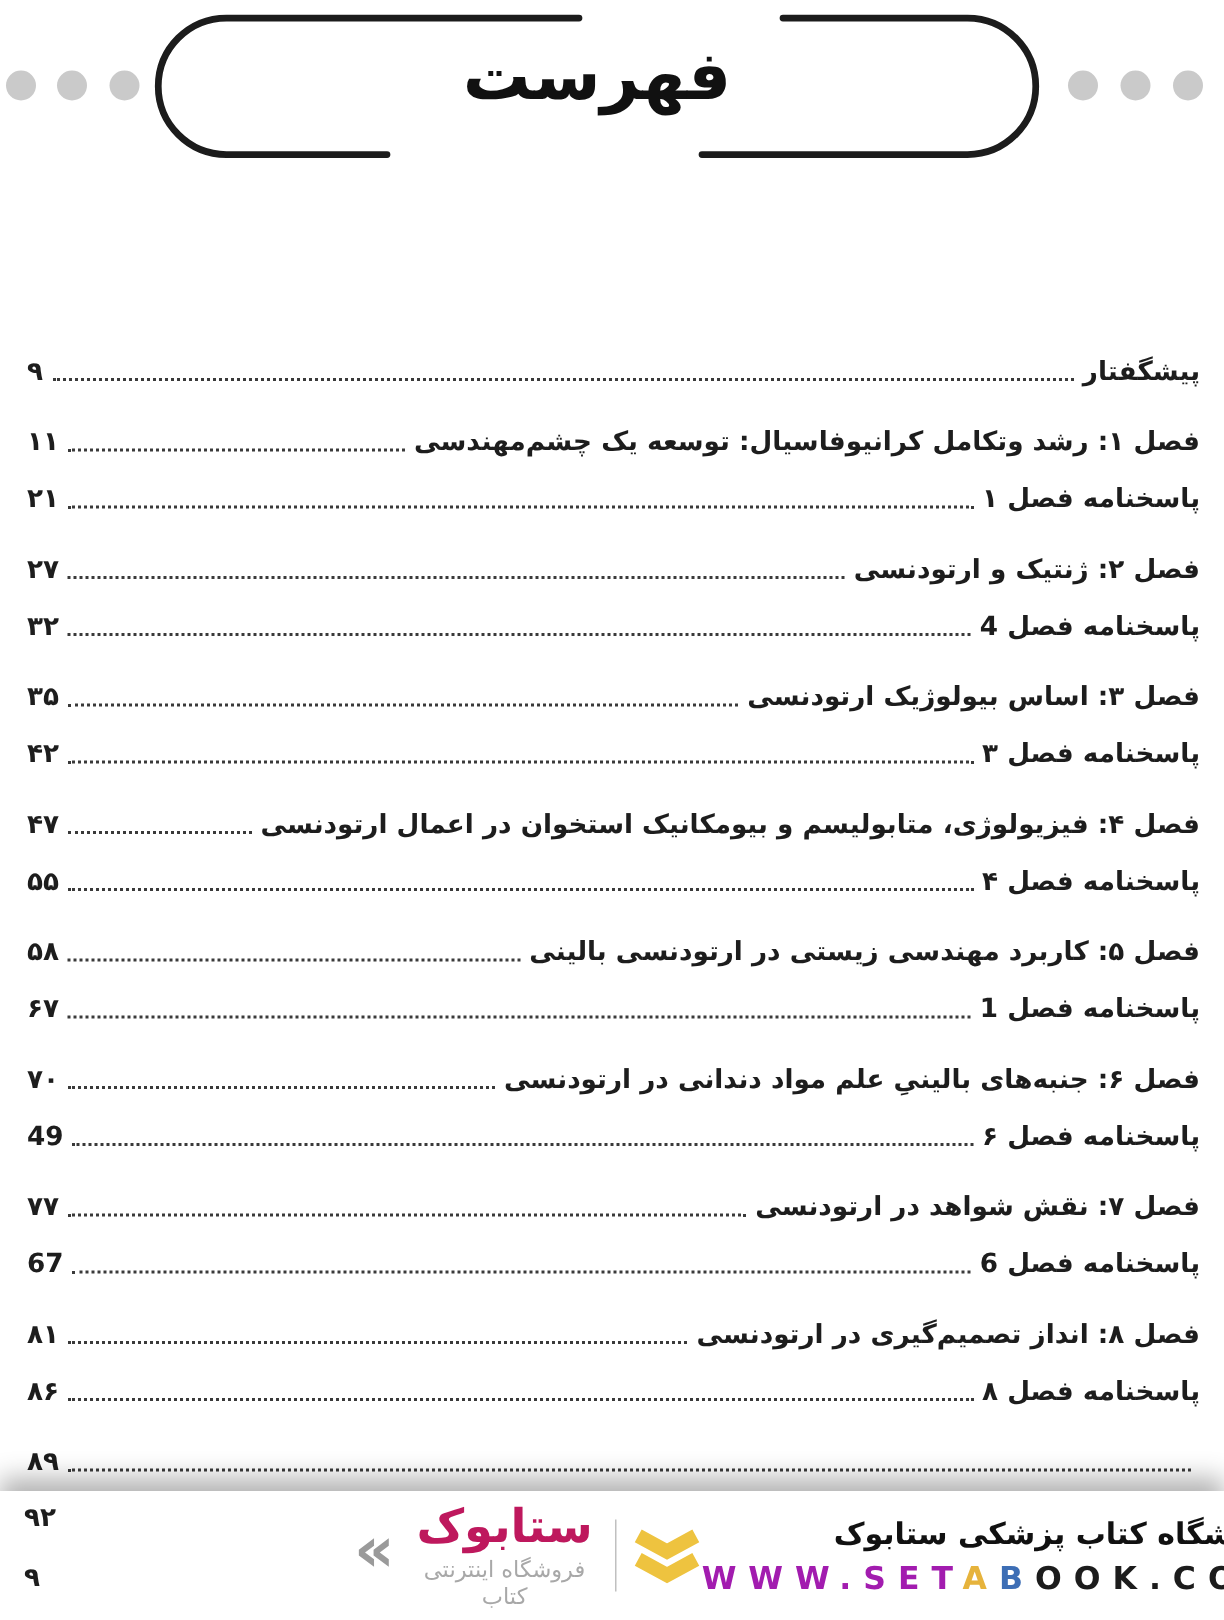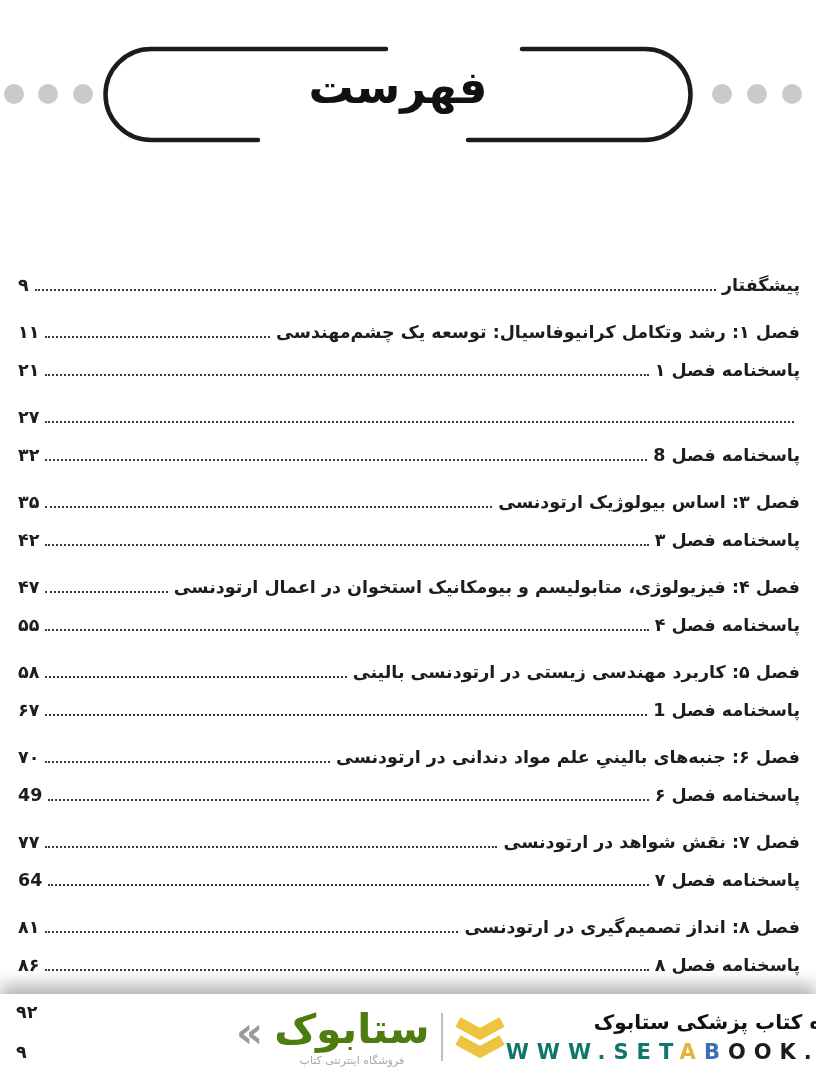--- a/index.html
+++ b/index.html
@@ -13,21 +13,20 @@
     position: relative;
     overflow: hidden;
     font-family: "DejaVu Sans", "Liberation Sans", sans-serif;
     color: #1c1c1c;
   }
 
   
   .header {
     position: relative;
     height: 115px;
-    margin-top: 37px;
   }
   .header svg {
     position: absolute;
     top: 0; left: 0;
   }
   .page-title {
     position: absolute;
     top: 24px;
     left: 398px;
     transform: translateX(-50%);
@@ -96,27 +95,27 @@
     font-weight: 700;
     color: #9a9a9a;
     line-height: 1;
     transform: translateY(-4px);
   }
   .wordmark-col {
     direction: rtl;
     text-align: center;
   }
   .wordmark {
-    font-size: 41px;
-    font-weight: 700;
-    color: #4d7c0f;
+    font-size: 31px;
+    font-weight: 700;
+    color: #be185d;
     line-height: 1.1;
   }
   .wordmark-caption {
-    font-size: 11px;
+    font-size: 15px;
     color: #a8a8a8;
     letter-spacing: 1px;
     margin-top: 2px;
   }
   .logo-divider {
     width: 2px;
     height: 48px;
     background: #c0c0c0;
   }
   .footer-text {
@@ -168,25 +167,26 @@
     <span class="row-title">فصل ۱: رشد وتکامل کرانیوفاسیال: توسعه یک چشم‌مهندسی</span>
     <span class="leader"></span>
     <span class="row-page">۱۱</span>
   </div>
     <div class="toc-row">
     <span class="row-title">پاسخنامه فصل ۱</span>
     <span class="leader"></span>
     <span class="row-page">۲۱</span>
   </div>
     <div class="toc-row chapter">
+    <span class="row-title">فصل ۲: ژنتیک و ارتودنسی</span>
     <span class="leader"></span>
     <span class="row-page">۲۷</span>
   </div>
     <div class="toc-row">
-    <span class="row-title">پاسخنامه فصل 8</span>
+    <span class="row-title">پاسخنامه فصل 4</span>
     <span class="leader"></span>
     <span class="row-page">۳۲</span>
   </div>
     <div class="toc-row chapter">
     <span class="row-title">فصل ۳: اساس بیولوژیک ارتودنسی</span>
     <span class="leader"></span>
     <span class="row-page">۳۵</span>
   </div>
     <div class="toc-row">
     <span class="row-title">پاسخنامه فصل ۳</span>
@@ -222,23 +222,23 @@
     <span class="row-title">پاسخنامه فصل ۶</span>
     <span class="leader"></span>
     <span class="row-page">49</span>
   </div>
     <div class="toc-row chapter">
     <span class="row-title">فصل ۷: نقش شواهد در ارتودنسی</span>
     <span class="leader"></span>
     <span class="row-page">۷۷</span>
   </div>
     <div class="toc-row">
-    <span class="row-title">پاسخنامه فصل ۷</span>
-    <span class="leader"></span>
-    <span class="row-page">64</span>
+    <span class="row-title">پاسخنامه فصل 6</span>
+    <span class="leader"></span>
+    <span class="row-page">67</span>
   </div>
     <div class="toc-row chapter">
     <span class="row-title">فصل ۸: انداز تصمیم‌گیری در ارتودنسی</span>
     <span class="leader"></span>
     <span class="row-page">۸۱</span>
   </div>
     <div class="toc-row">
     <span class="row-title">پاسخنامه فصل ۸</span>
     <span class="leader"></span>
     <span class="row-page">۸۶</span>
@@ -260,15 +260,15 @@
       <div class="wordmark-caption">فروشگاه اینترنتی کتاب</div>
     </div>
     <div class="logo-divider"></div>
     <svg width="52" height="46" viewBox="0 0 52 46">
       <path d="M4 8 L26 20 L48 8" fill="none" stroke="#eec33f" stroke-width="11" stroke-linejoin="miter"></path>
       <path d="M4 26 L26 38 L48 26" fill="none" stroke="#eec33f" stroke-width="11" stroke-linejoin="miter"></path>
     </svg>
   </div>
   <div class="footer-text">
     <div class="store-name">فروشگاه کتاب پزشکی ستابوک</div>
-    <div class="website-url"><span style="color: #0f766e;">WWW.SET</span><span style="color: rgb(230, 179, 60);">A</span><span style="color: rgb(61, 110, 181);">B</span><span style="color: rgb(28, 28, 28);">OOK.COM</span></div>
+    <div class="website-url"><span style="color: #a21caf;">WWW.SET</span><span style="color: rgb(230, 179, 60);">A</span><span style="color: rgb(61, 110, 181);">B</span><span style="color: rgb(28, 28, 28);">OOK.COM</span></div>
   </div>
 </div>
 
 </body></html>

